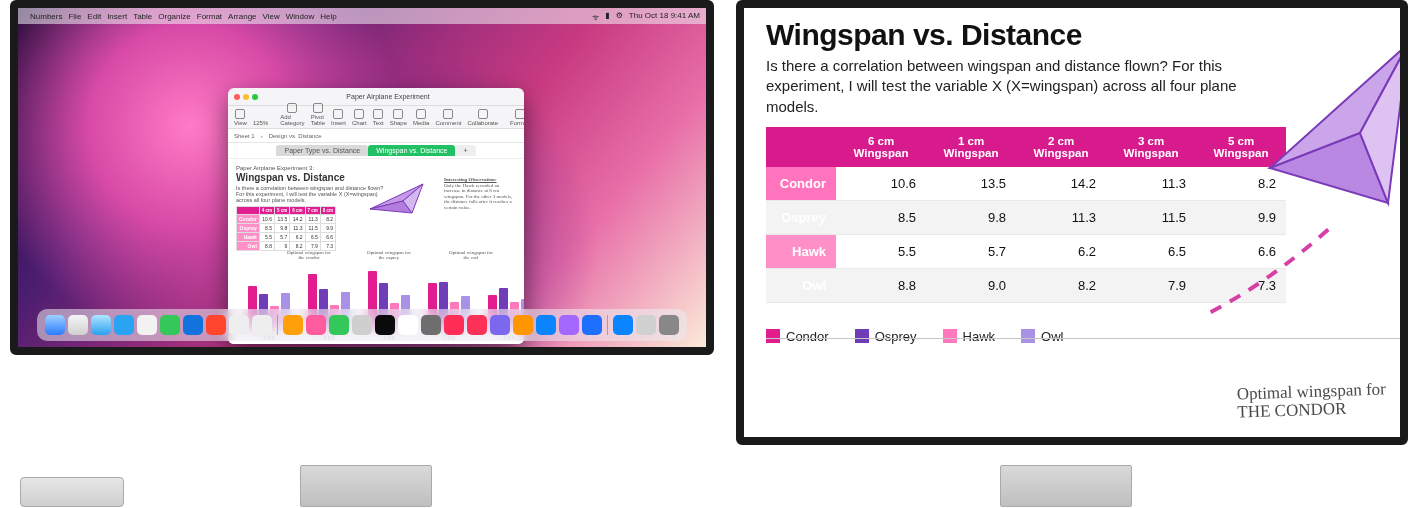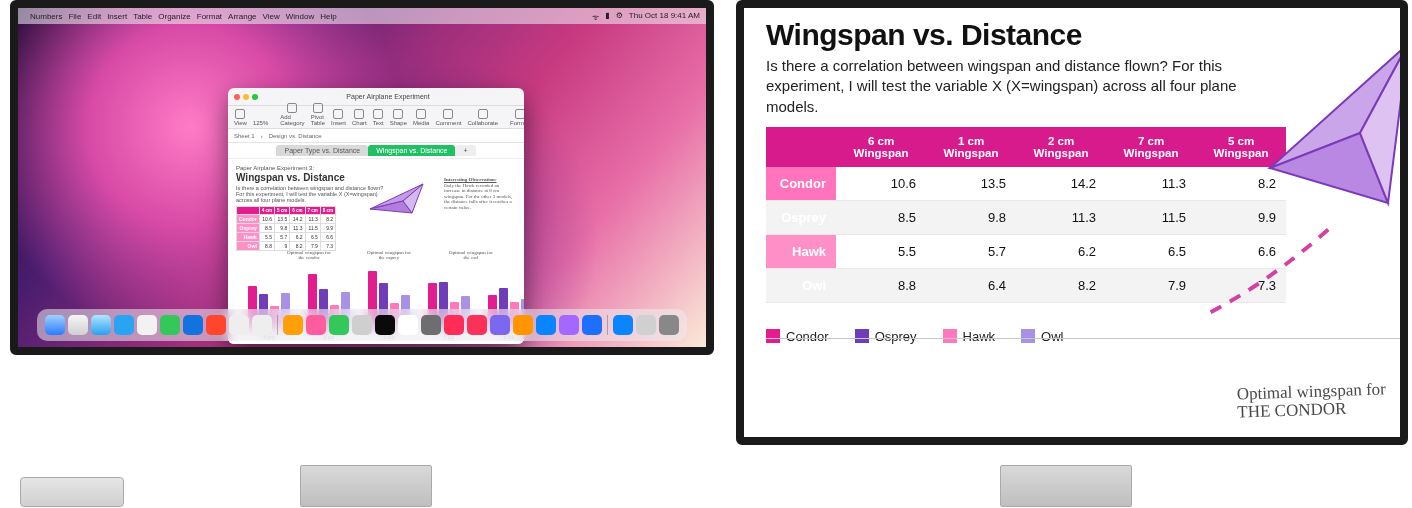--- a/index.html
+++ b/index.html
@@ -402,21 +402,21 @@
     <h1>Wingspan vs. Distance</h1>
     <div class="desc">Is there a correlation between wingspan and distance flown? For this experiment, I will test the variable X (X=wingspan) across all four plane models.</div>
 
     <table class="big-table" id="big-table">
         <thead>
           <tr>
             <th class="corner"></th>
             <th>6 cm Wingspan</th>
             <th>1 cm Wingspan</th>
             <th>2 cm Wingspan</th>
-            <th>7 cm Wingspan</th>
+            <th>3 cm Wingspan</th>
             <th>5 cm Wingspan</th>
           </tr>
         </thead>
         <tbody>
           <tr>
             <td class="rh">Condor</td>
             <td>10.6</td>
             <td>13.5</td>
             <td>14.2</td>
             <td>11.3</td>
@@ -434,21 +434,21 @@
             <td class="rh">Hawk</td>
             <td>5.5</td>
             <td>5.7</td>
             <td>6.2</td>
             <td>6.5</td>
             <td>6.6</td>
           </tr>
           <tr>
             <td class="rh">Owl</td>
             <td>8.8</td>
-            <td>6.4</td>
+            <td>9.0</td>
             <td>8.2</td>
             <td>7.9</td>
             <td>7.3</td>
           </tr>
         </tbody>
       </table>
 
     <div class="hrule" style="top:330px"></div>
 
     <div class="legend" id="legend">

